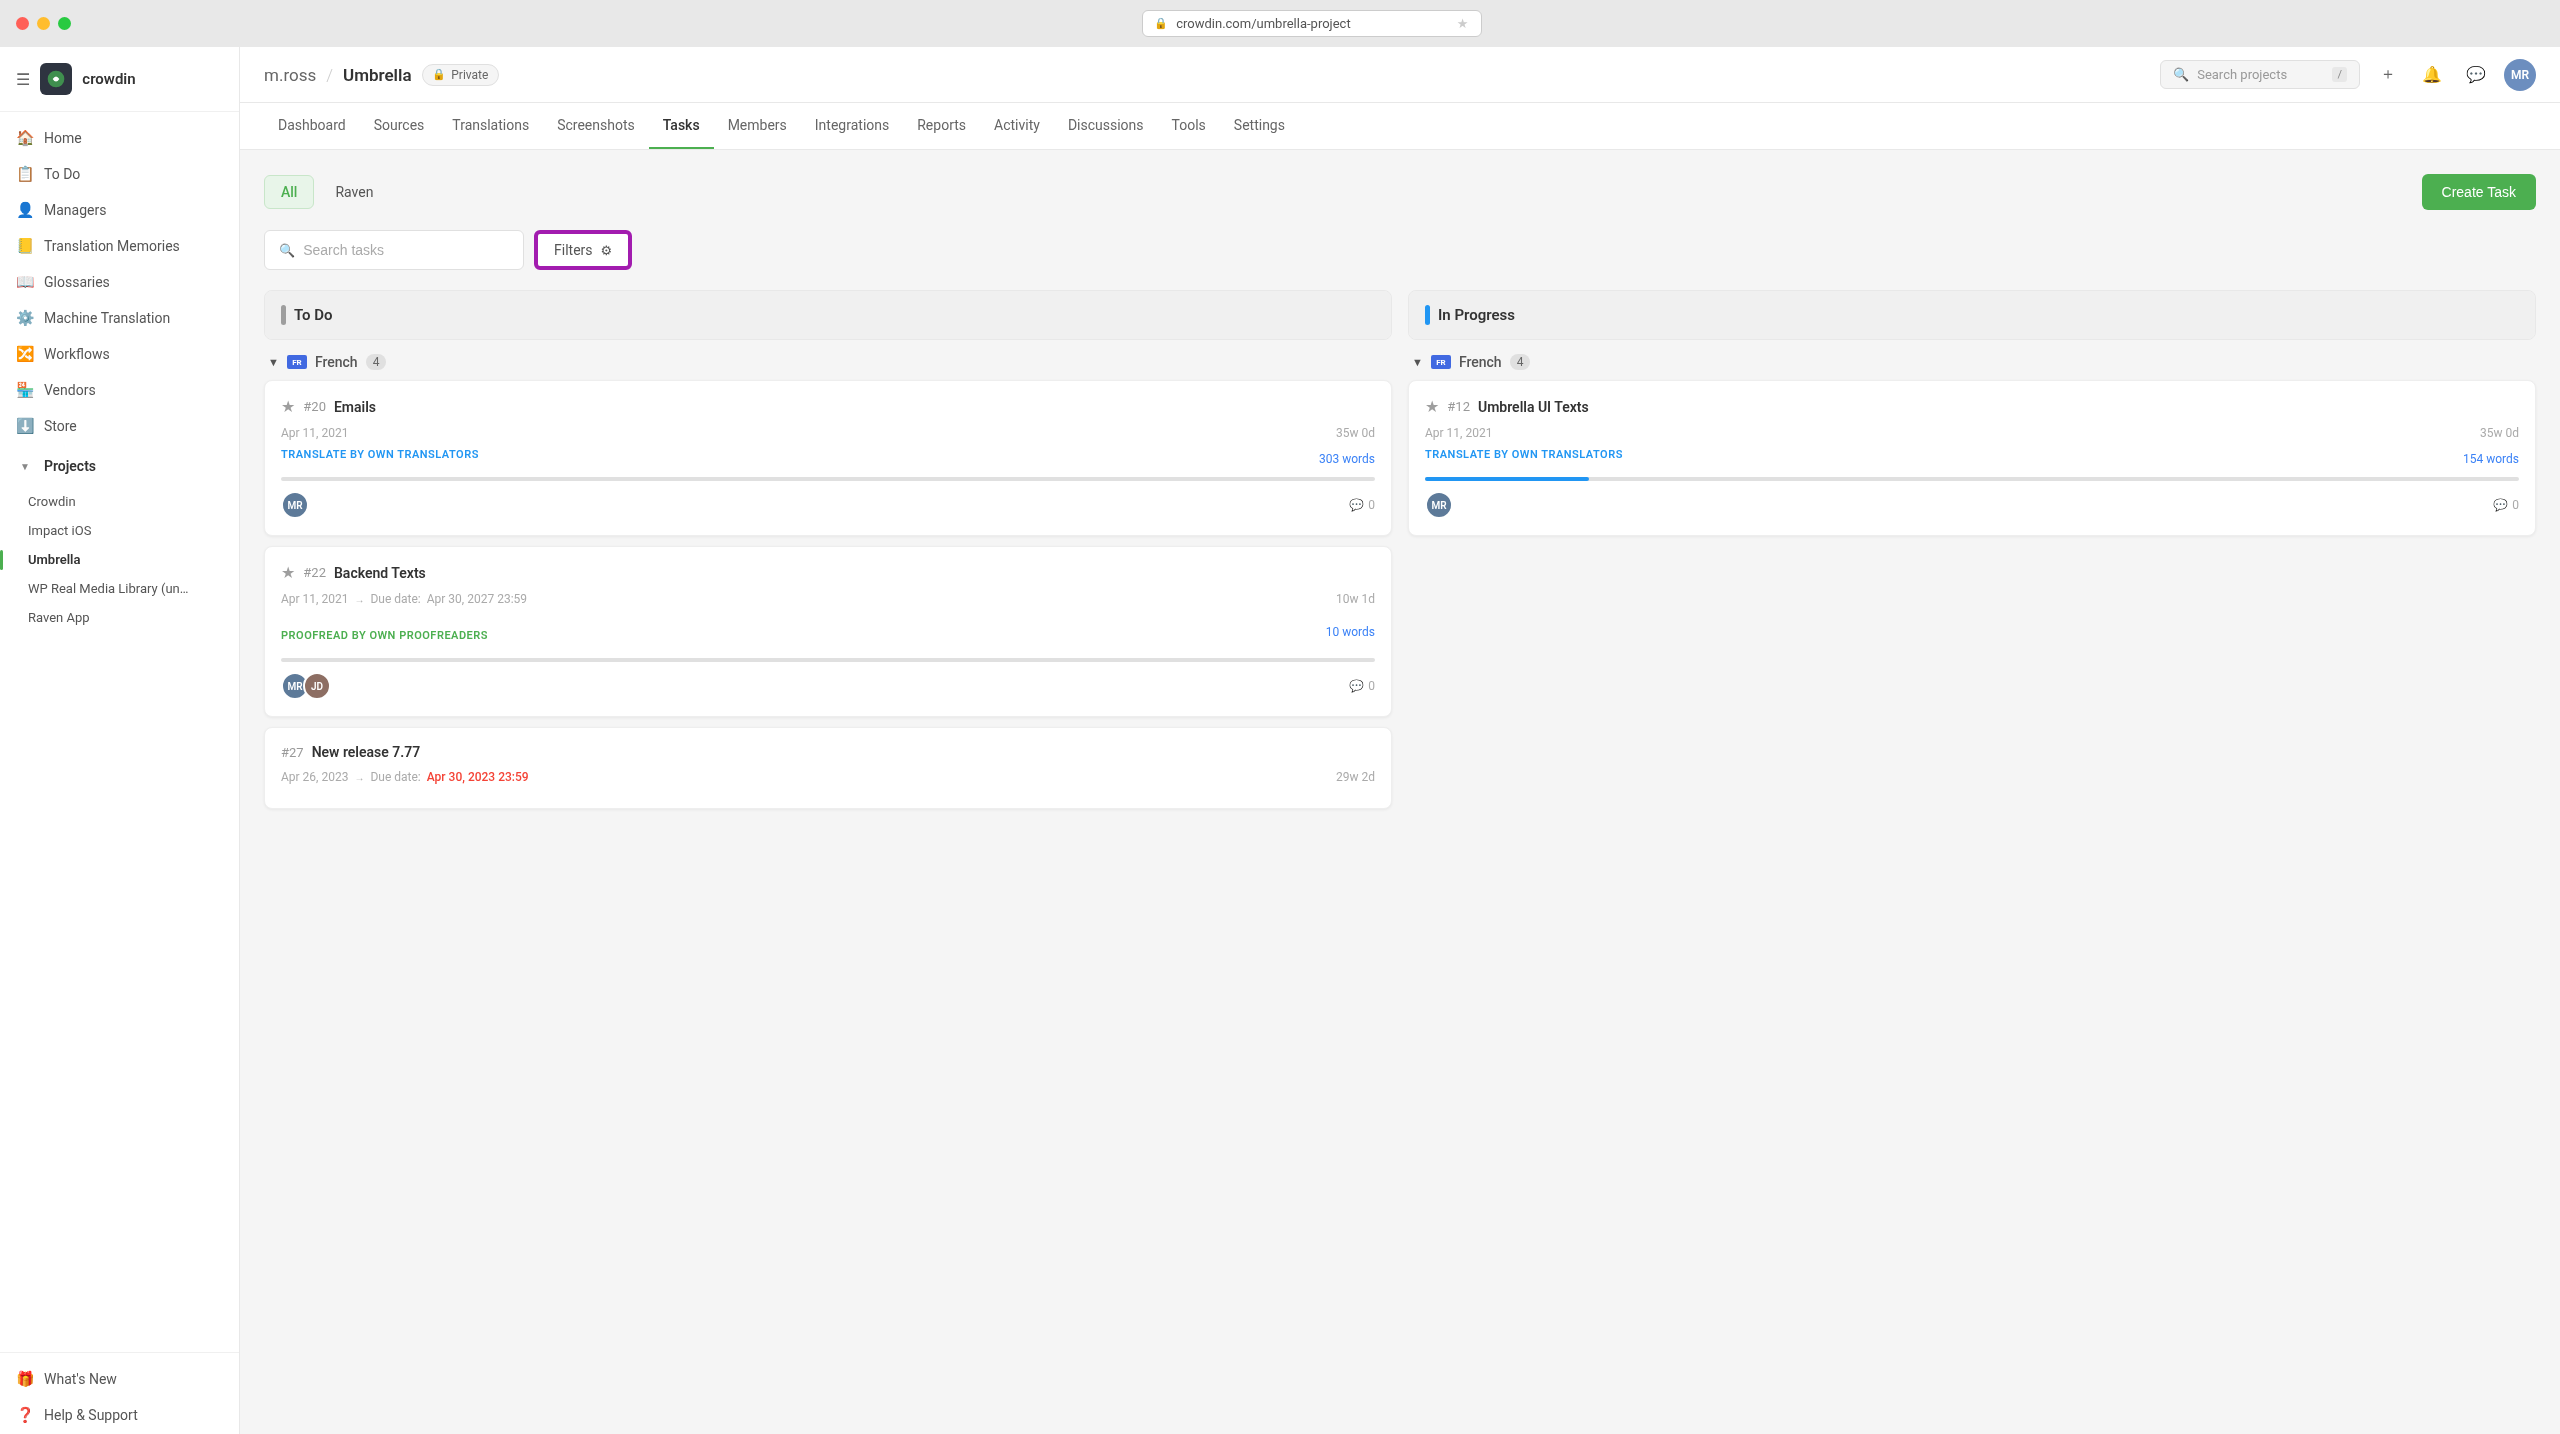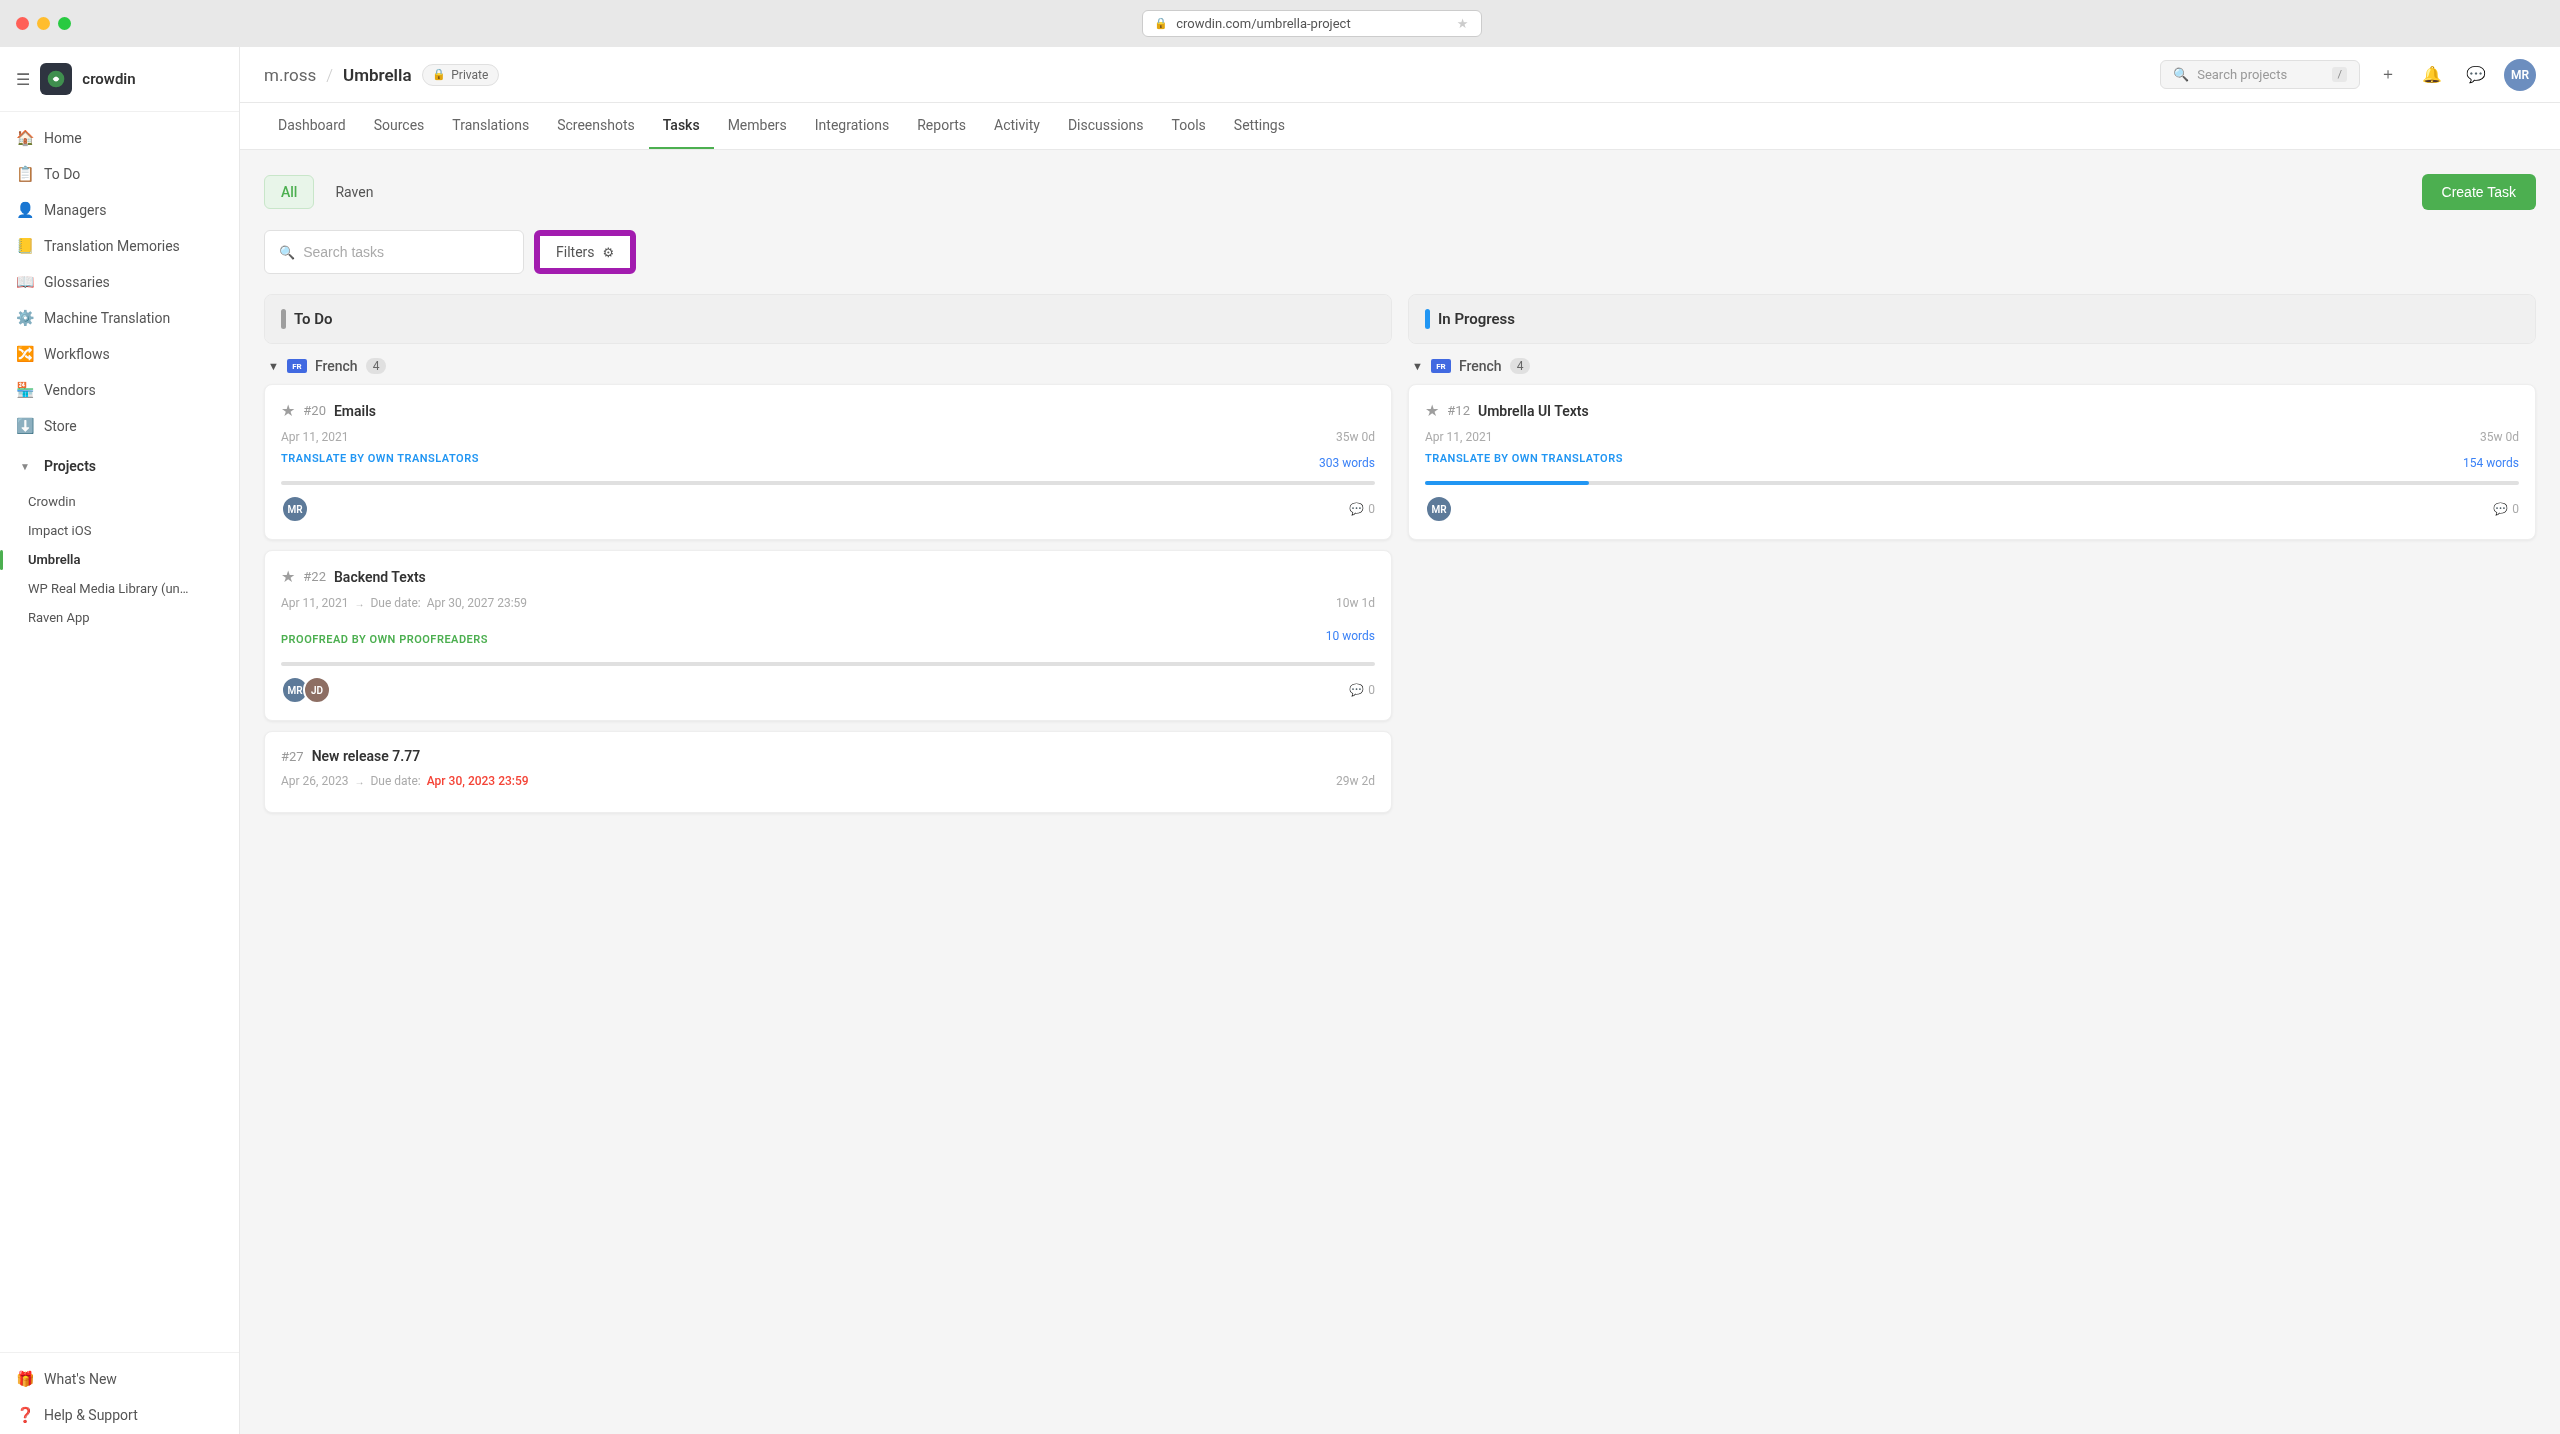--- a/index.html
+++ b/index.html
@@ -62,21 +62,21 @@
     .filter-tab { padding: 8px 16px; border-radius: 6px; cursor: pointer; font-size: 14px; color: #555; border: 1px solid transparent; }
     .filter-tab.active { background: #e8f5e9; color: #4caf50; border-color: #c8e6c9; font-weight: 500; }
 
     .create-task-btn { background: #4caf50; color: white; border: none; border-radius: 6px; padding: 10px 20px; font-size: 14px; font-weight: 500; cursor: pointer; }
 
     
     .search-filter-bar { display: flex; gap: 10px; margin-bottom: 20px; }
     .search-box { display: flex; align-items: center; gap: 8px; background: white; border: 1px solid #e0e0e0; border-radius: 6px; padding: 8px 14px; width: 260px; }
     .search-box input { border: none; outline: none; font-size: 14px; color: #333; background: transparent; width: 100%; }
     .search-box input::placeholder { color: #aaa; }
-    .filters-btn { display: flex; align-items: center; gap: 8px; background: white; border: 6px solid #a21caf; border-radius: 6px; padding: 8px 16px; cursor: pointer; color: #555; font-size: 14px; }
+    .filters-btn { display: flex; align-items: center; gap: 8px; background: white; border: 4px solid #a21caf; border-radius: 6px; padding: 8px 16px; cursor: pointer; color: #555; font-size: 14px; }
 
     
     .kanban-board { display: flex; gap: 16px; align-items: flex-start; }
     .kanban-col { flex: 1; min-width: 0; }
     .col-indicator { width: 5px; height: 20px; border-radius: 3px; }
     .col-indicator.gray { background: #9e9e9e; }
     .col-indicator.blue { background: #2196f3; }
     .col-indicator.green { background: #4caf50; }
 
     

